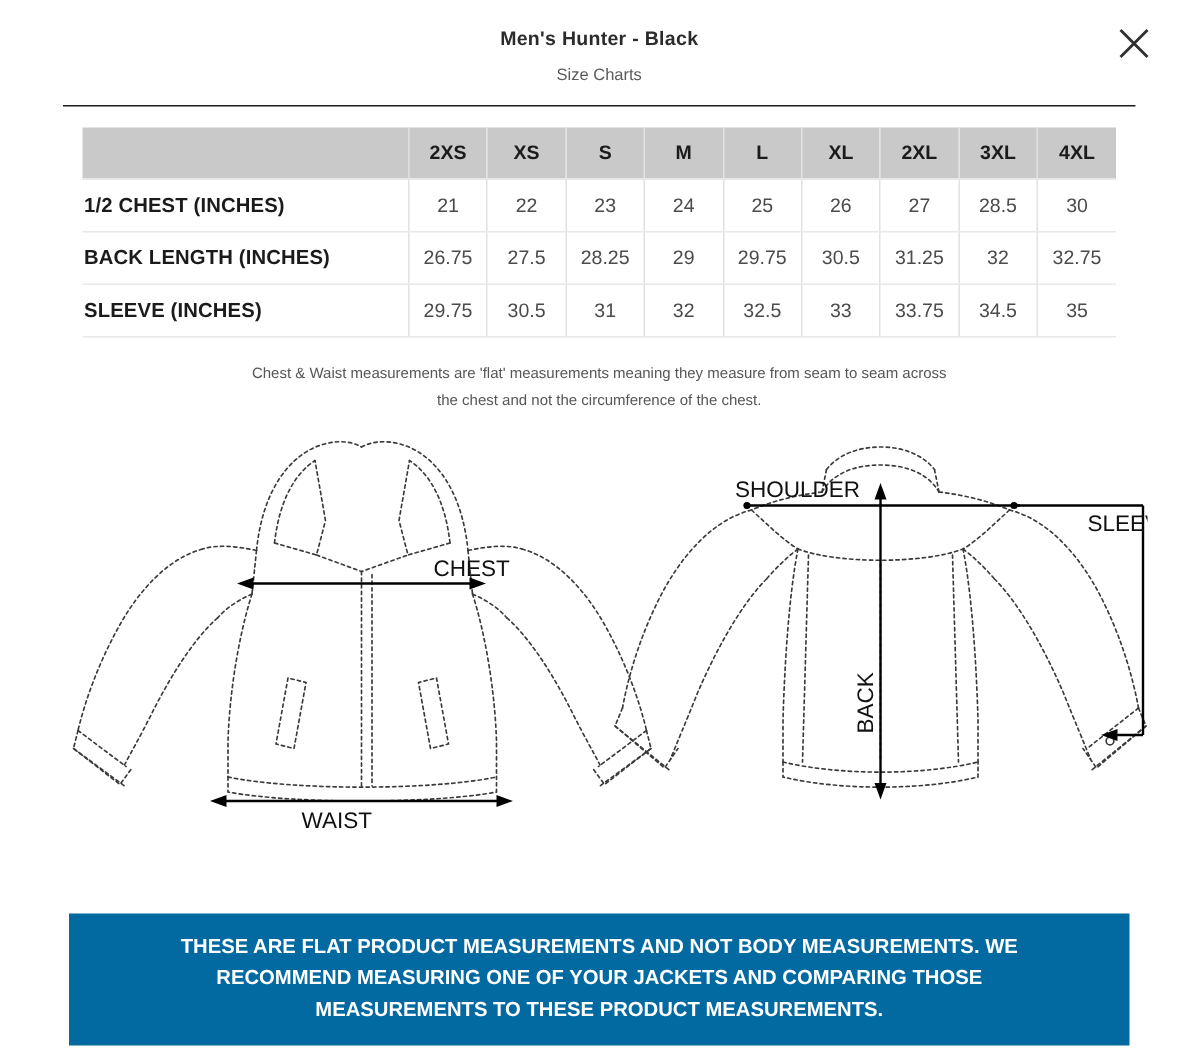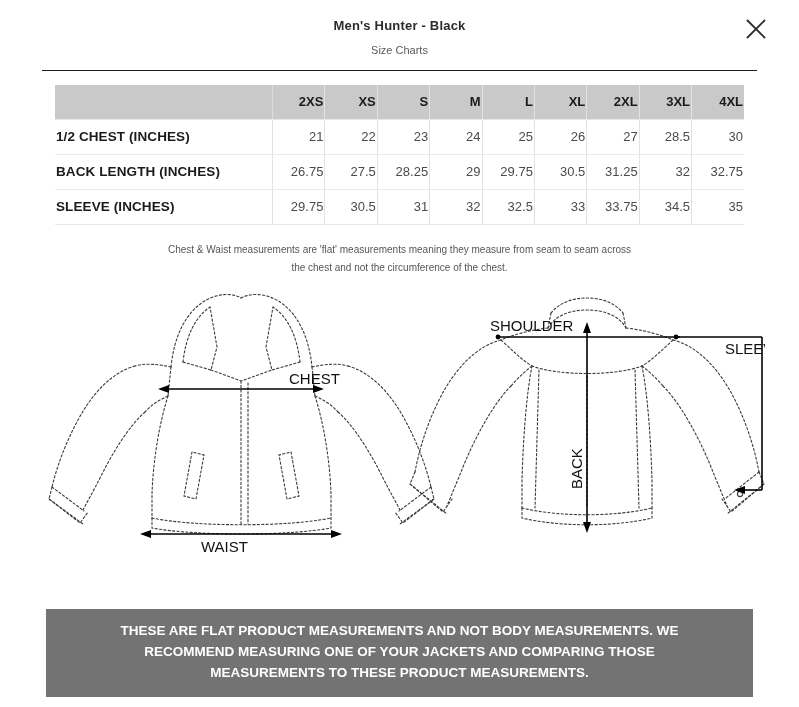--- a/index.html
+++ b/index.html
@@ -65,21 +65,21 @@
   table.size-table {
     border-collapse: collapse;
     width: 100%;
     table-layout: fixed;
   }
   table.size-table th,
   table.size-table td {
     border-right: 1px solid #e2e2e2;
     border-bottom: 1px solid #e8e8e8;
     height: 32px;
-    text-align: right;
+    text-align: center;
     vertical-align: middle;
     font-size: 13px;
   }
   table.size-table th:last-child,
   table.size-table td:last-child {
     border-right: none;
   }
   thead th {
     background: #c9c9c9;
     font-weight: bold;
@@ -123,21 +123,21 @@
     position: relative;
   }
   .diagram svg { display: block; }
 
   
   .banner {
     position: absolute;
     left: 46px;
     right: 46px;
     bottom: 10px;
-    background: #737373;
+    background: #0369a1;
     color: #ffffff;
     text-align: center;
     font-weight: bold;
     font-size: 13.5px;
     line-height: 1.55;
     padding: 12px 24px 13px 24px;
     box-sizing: border-box;
     margin-top: 10px;
   }
 </style>

